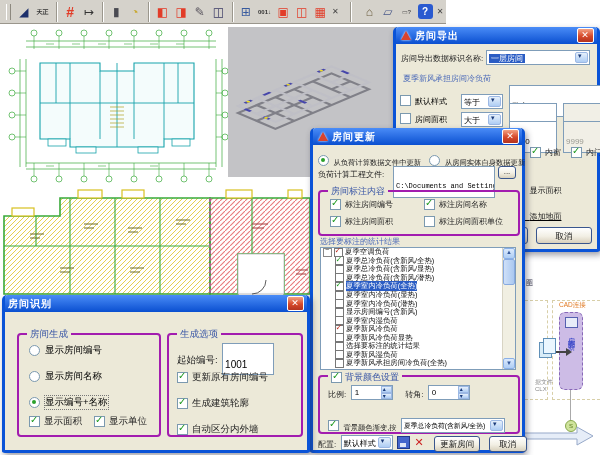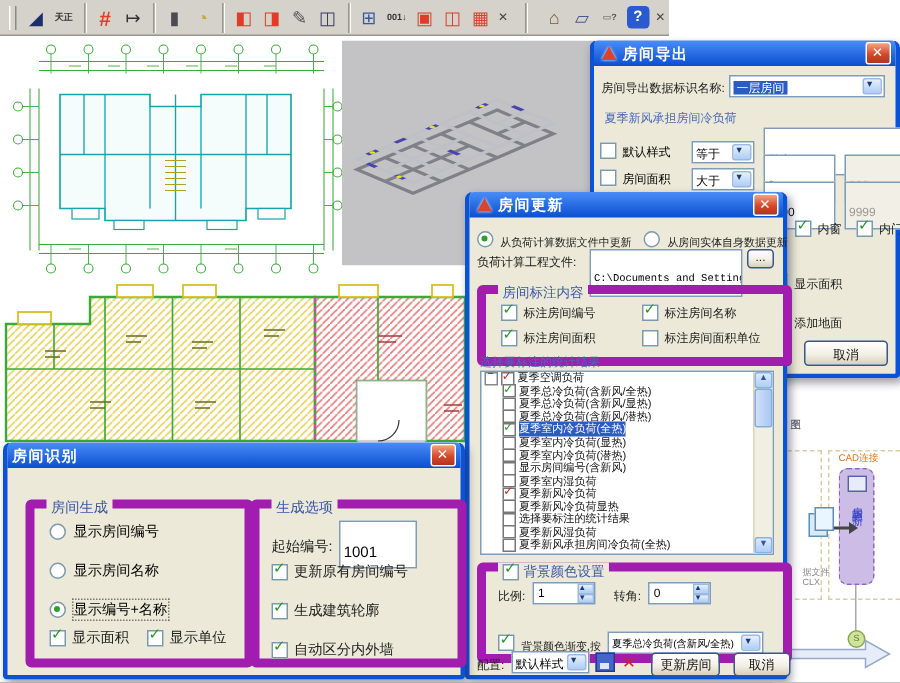--- a/index.html
+++ b/index.html
@@ -24,21 +24,21 @@
   .dlg{position:absolute;border:3px solid var(--dialog_border,#0a53d7);border-top:0;
     border-radius:5px 5px 3px 3px;background:var(--dialog_bg,#ece9d8);
     box-shadow:2px 3px 6px rgba(40,40,60,.45);}
   .tbar{height:17px;background:linear-gradient(180deg,var(--titlebar_top,#4a8cf7),var(--titlebar_bottom,#0a4fd0));
     border-radius:3px 3px 0 0;display:flex;align-items:center;padding:0 3px;color:#fff;
     font-size:10px;font-weight:bold;letter-spacing:1px;}
   .tlogo{width:0;height:0;border-left:5px solid transparent;border-right:5px solid transparent;
     border-bottom:9px solid #d8442e;margin:0 4px 0 2px;filter:drop-shadow(0 0 1px #fff);}
   .xbtn{margin-left:auto;width:15px;height:13px;background:linear-gradient(#f3a183,#d6492a 55%,#b23320);
     border:1px solid #fff;border-radius:2px;color:#fff;font-size:9px;line-height:12px;text-align:center;font-weight:bold;}
-  .grp{position:absolute;border:6px solid #a21caf;border-radius:4px;}
+  .grp{position:absolute;border:2px solid #a21caf;border-radius:4px;}
   .glabel{position:absolute;top:-7px;left:8px;background:var(--dialog_bg,#ece9d8);padding:0 3px;
     font-size:9px;color:#3a57a6;white-space:nowrap;}
   .lab{font-size:8px;color:#222;white-space:nowrap;}
   .cb{display:inline-block;width:9px;height:9px;border:1px solid #7b99af;background:#fff;
     vertical-align:-1px;position:relative;flex:none;}
   .cb.checked::after{content:"✓";position:absolute;top:-3px;left:0px;font-size:10px;font-weight:bold;
     color:var(--check_green,#1f9a1f);}
   .rd{display:inline-block;width:9px;height:9px;border:1px solid #7b99af;border-radius:50%;background:#fff;
     vertical-align:-1px;position:relative;flex:none;}
   .rd.sel::after{content:"";position:absolute;left:2px;top:2px;width:4px;height:4px;border-radius:50%;background:#2ba12b;}
@@ -472,21 +472,21 @@
         <div class="crow">
           <span class="cb checked"></span>
           <span class="lab">内门</span>
         </div>
 
     </div>
     <div style="position:absolute;left:118px;top:152px;white-space:nowrap;">
       <span class="cb checked"></span>
       <span class="lab">显示面积</span>
     </div>
-    <div style="position:absolute;left:118px;top:178px;white-space:nowrap;">
+    <div style="position:absolute;left:118px;top:178px;white-space:nowrap;text-decoration:underline;">
       <span class="cb checked"></span>
       <span class="lab">添加地面</span>
     </div>
     <span class="btn" style="position:absolute;left:76px;top:200px;width:56px;height:17px;line-height:16px;"></span>
     <span class="btn" style="position:absolute;left:140px;top:200px;width:56px;height:17px;line-height:16px;">取消</span>
   </div>
 
   <div class="dlg" id="dlg-update" style="left:310px;top:128px;width:209px;height:322px;z-index:10;">
     <div class="tbar">
       <span class="tlogo"></span>

